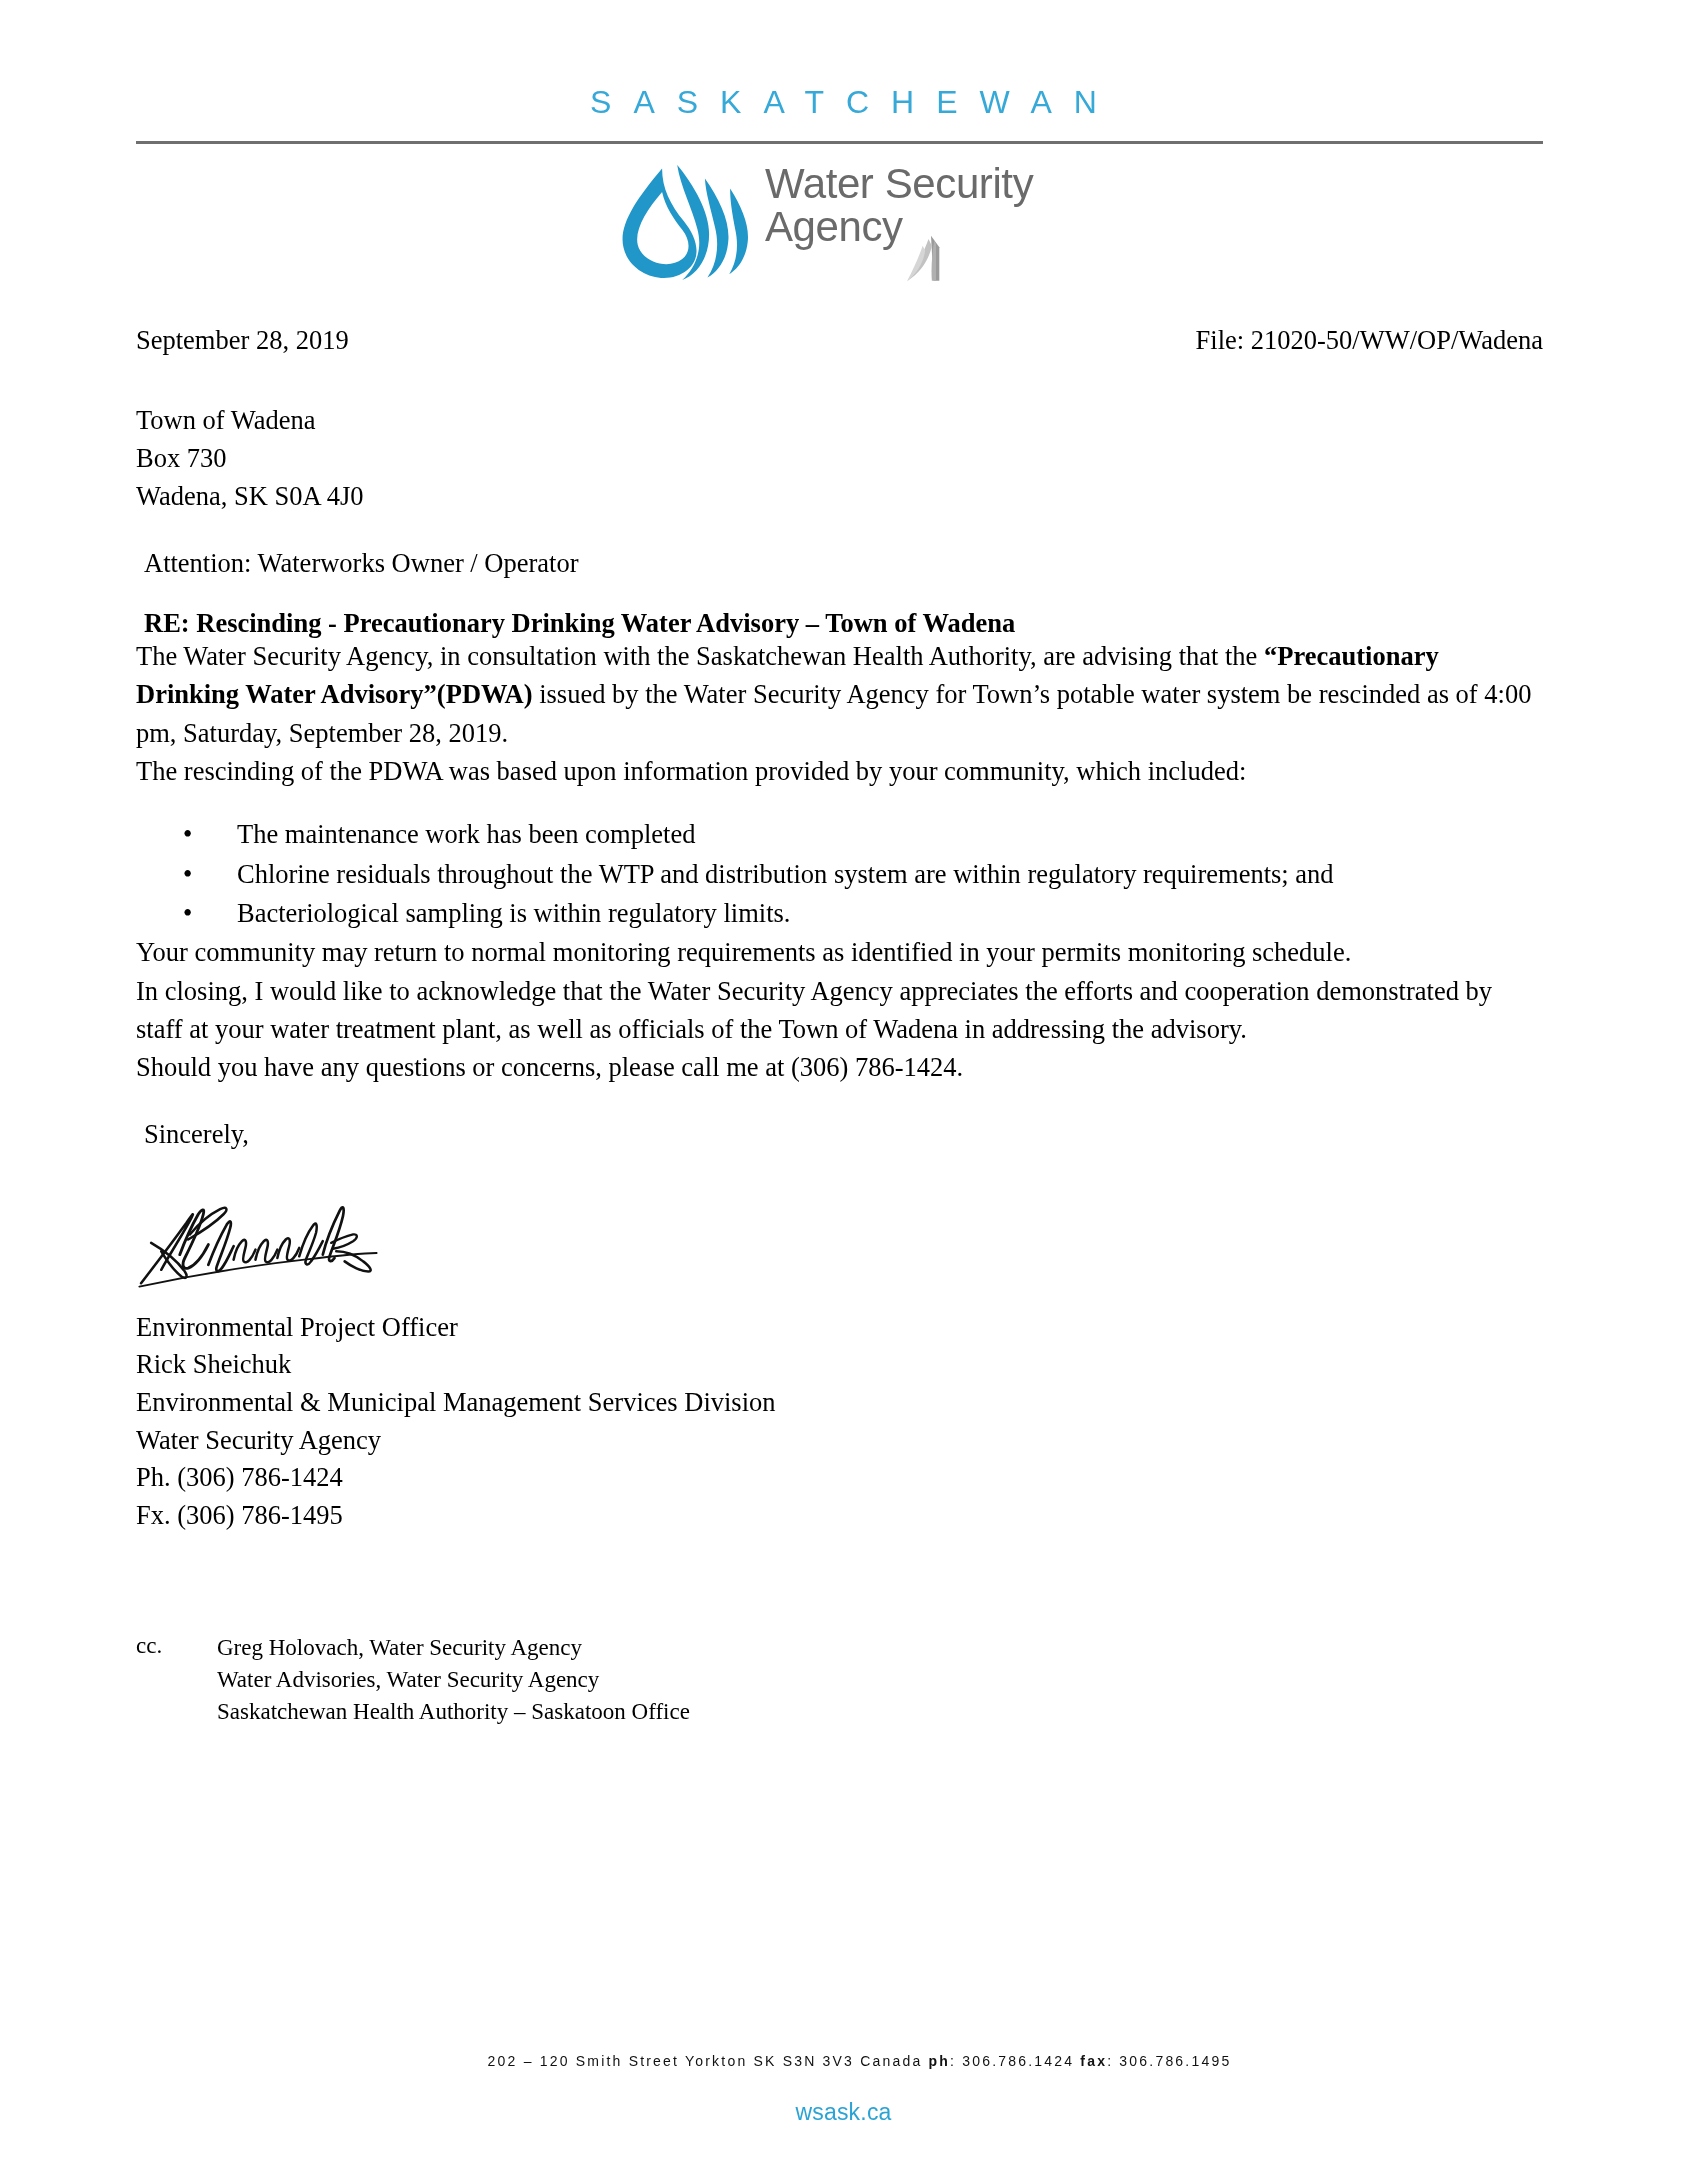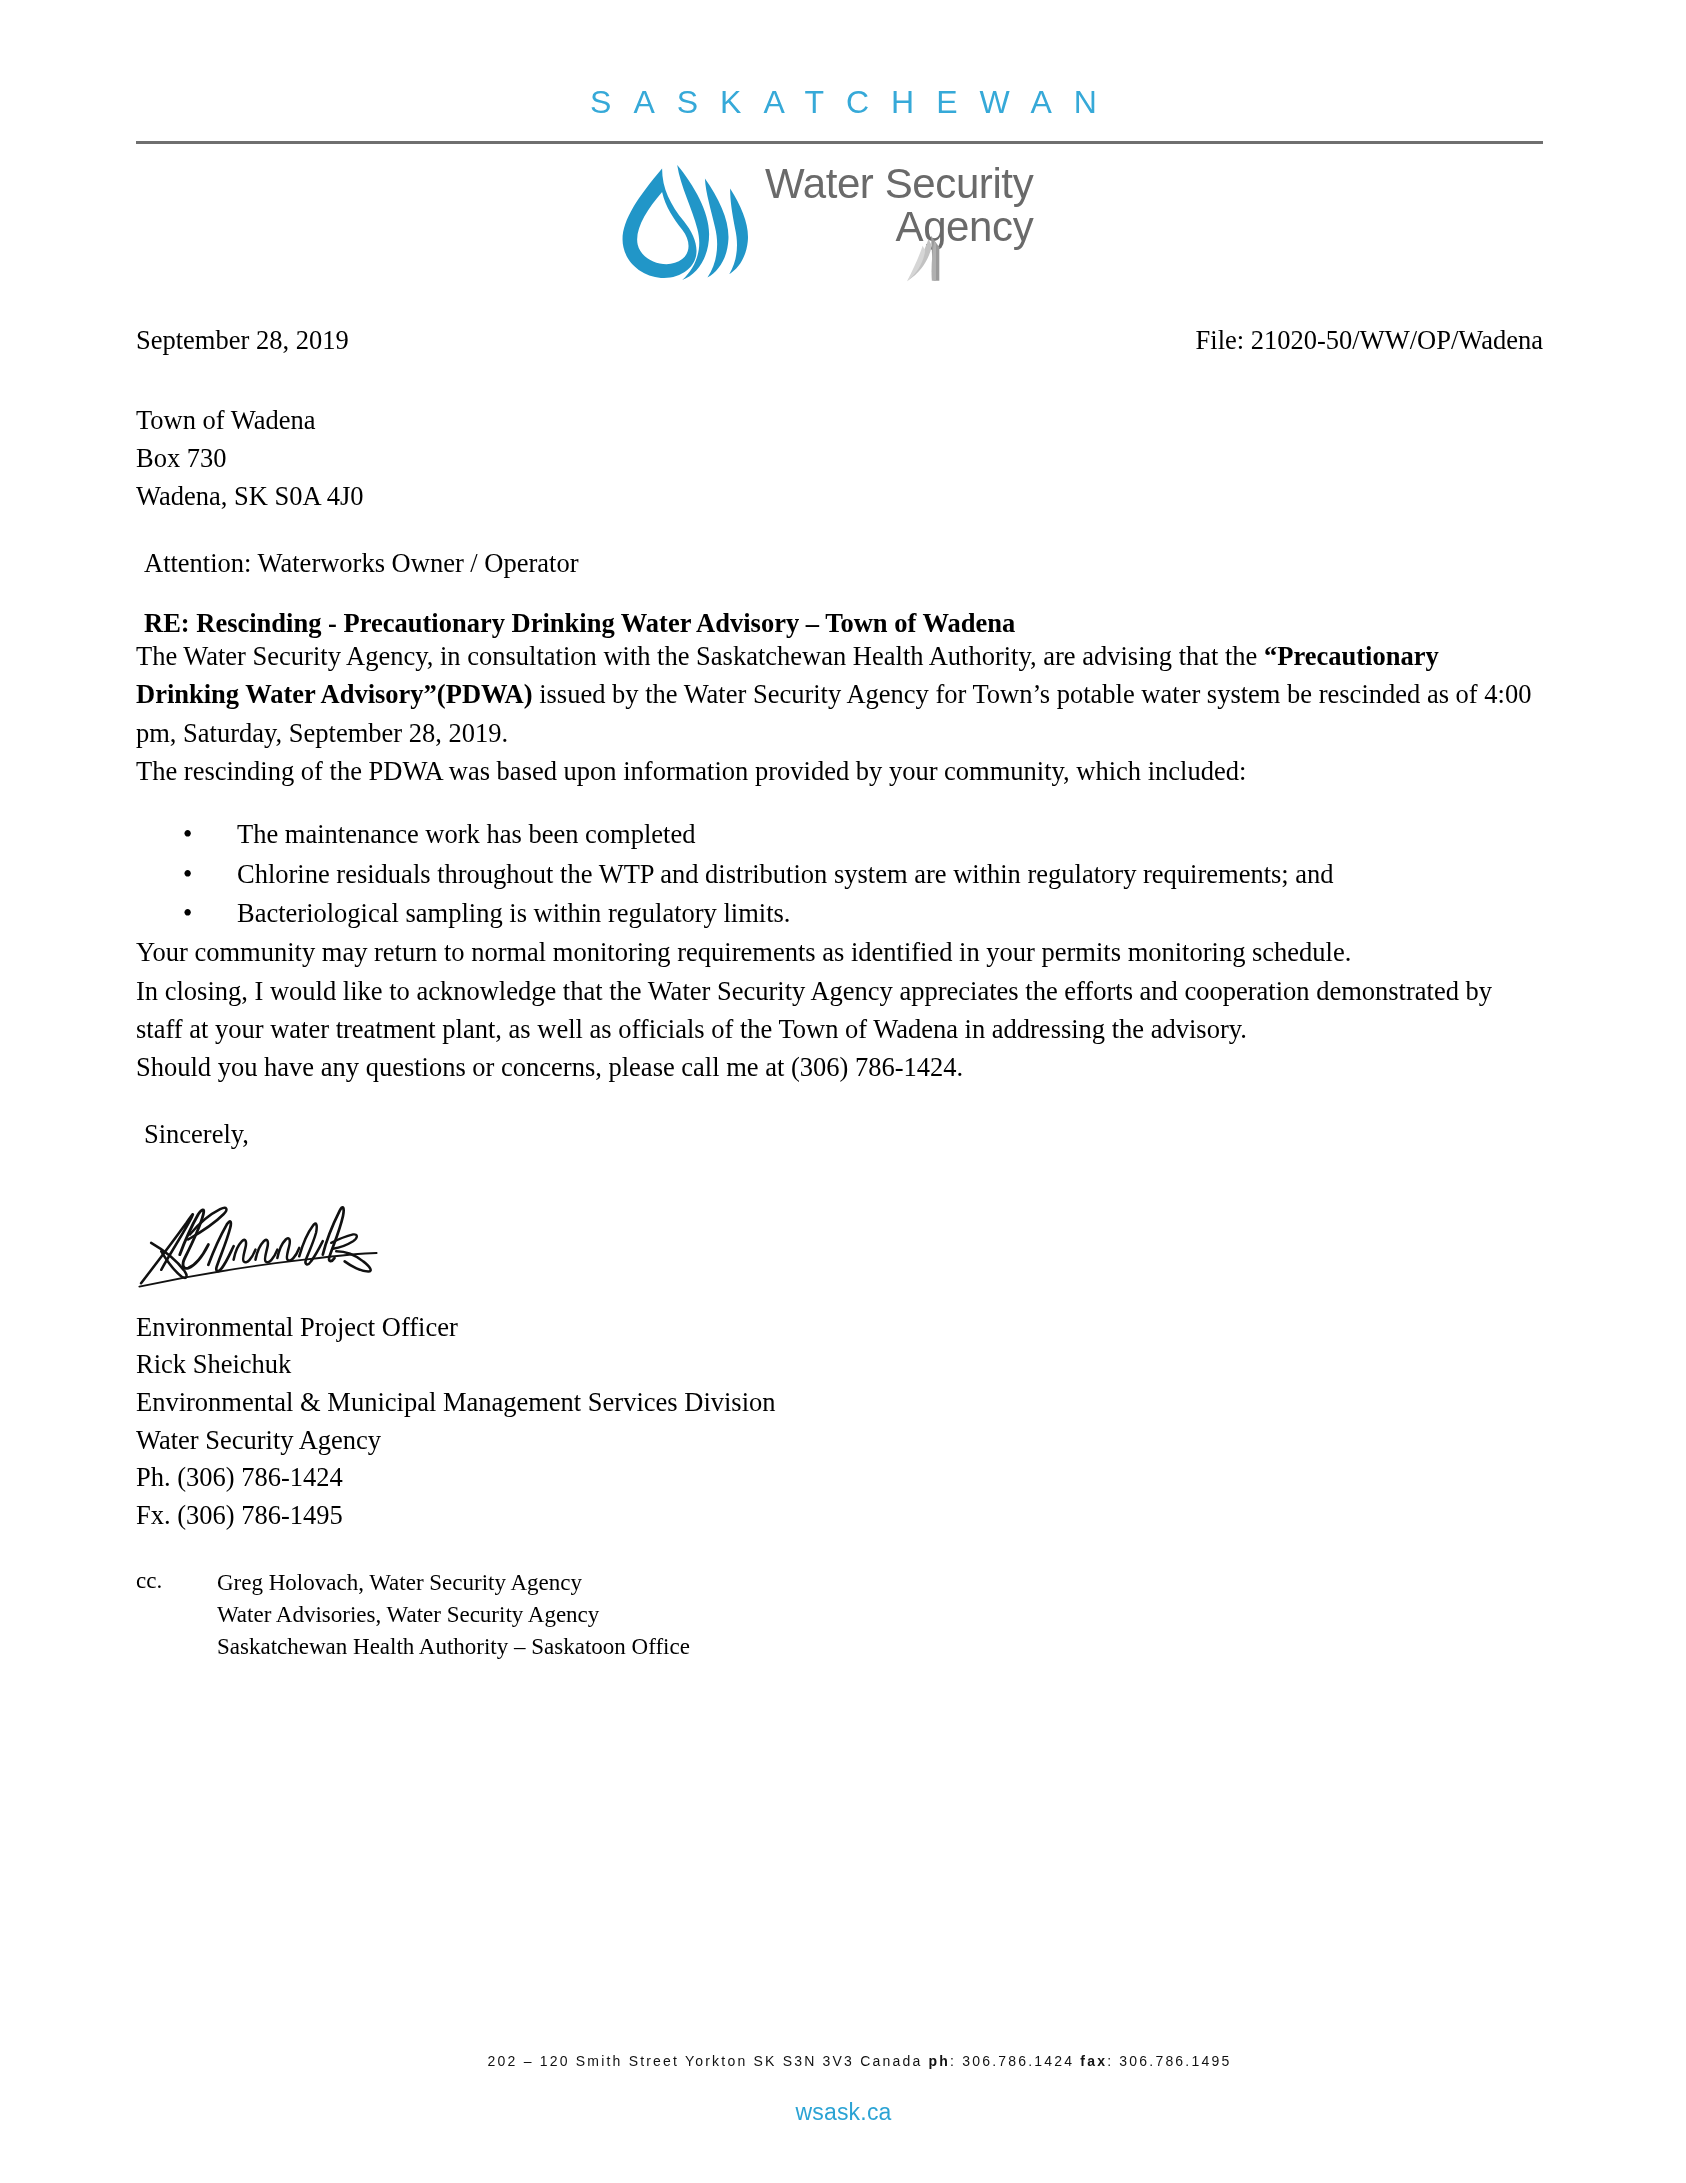--- a/index.html
+++ b/index.html
@@ -43,21 +43,20 @@
     height: 2.5px;
     background: #6f6f6f;
   }
 
   .logo-block {
     position: absolute;
     top: 160px;
     left: 610px;
     width: 470px;
     height: 130px;
-    text-align: right;
   }
   .logo-mark {
     position: absolute;
     left: 0;
     top: 0;
     width: 147px;
     height: 126px;
   }
   .logo-words {
     position: absolute;
@@ -129,21 +128,21 @@
     width: 244px;
     height: 101px;
     display: block;
   }
   .sig-block div {
     line-height: 1.42;
   }
 
   .cc-block {
     display: flex;
-    margin-top: 32px;
+    margin-top: 97px;
   }
   .cc-label {
     width: 81px;
     flex: 0 0 81px;
     font-size: 23px;
     padding-top: 2.5px;
   }
   .cc-list div {
     font-size: 23px;
     line-height: 1.4;

